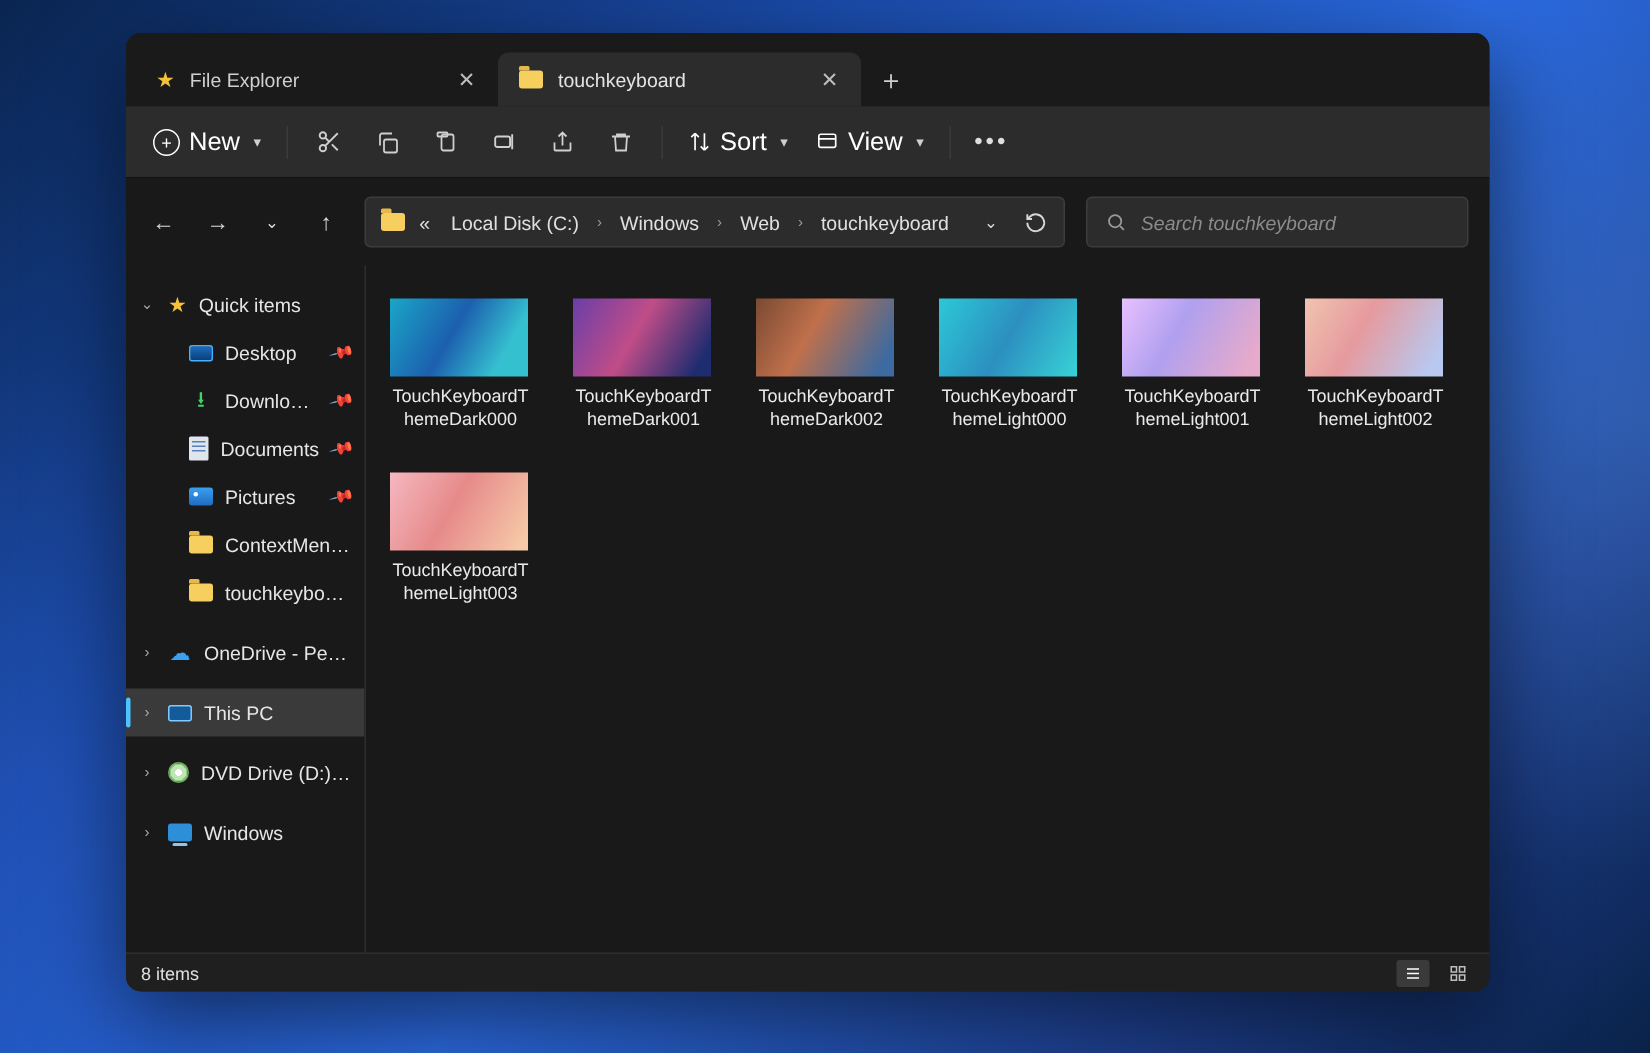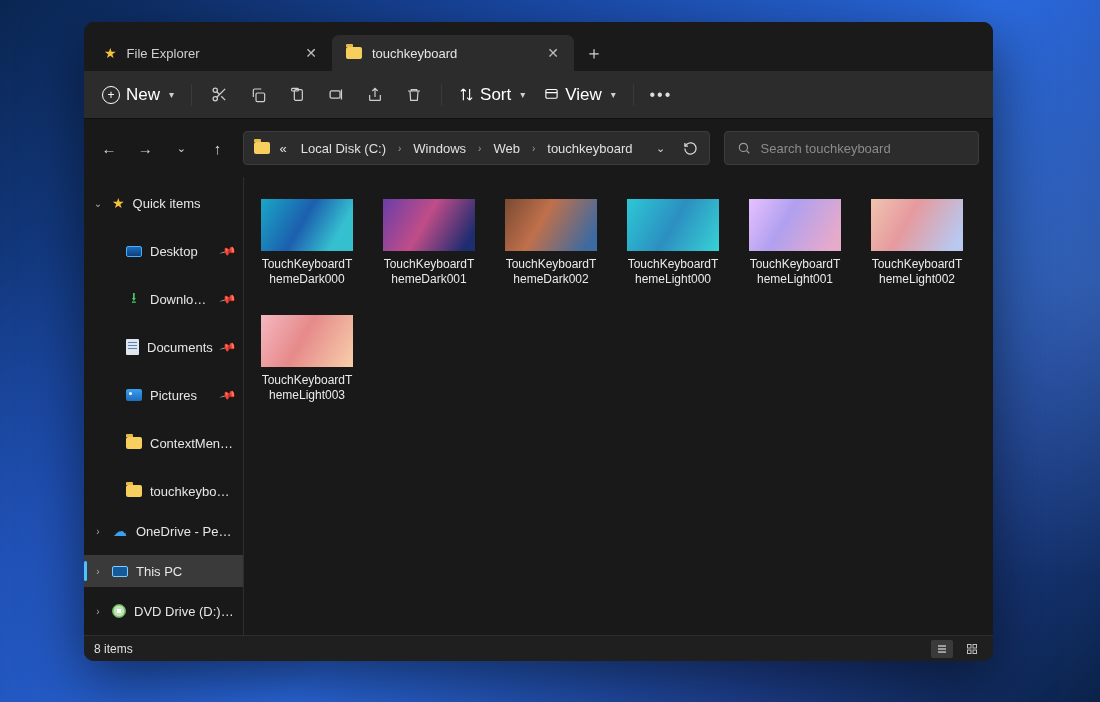--- a/index.html
+++ b/index.html
@@ -57,31 +57,31 @@
     display:flex; align-items:center; padding:0 6px; gap:6px; color:#e0e0e0; font-size:13px;
   }
   .bc-seg { display:flex; align-items:center; gap:6px; padding:0 4px; height:100%; white-space:nowrap; }
   .bc-car { color:#9c9c9c; font-size:10px; padding:0 2px; }
   .bc-spacer { flex:1; }
   .searchbox {
     width:275px; height:34px; background:#2c2c2c; border:1px solid #3d3d3d; border-radius:4px;
     display:flex; align-items:center; padding:0 12px; gap:10px; color:#9a9a9a;
   }
   .searchbox input {
-    flex:1; background:transparent; border:none; outline:none; color:#84cc16; font-size:13px;
+    flex:1; background:transparent; border:none; outline:none; color:#84cc16; font-size:13px;font-style:italic;
   }
   .searchbox input::placeholder { color:#8b8b8b; }
 
   
   .body { flex:1; display:flex; min-height:0; background:#191919; }
   .sidebar { width:160px; border-right:1px solid #2e2e2e; padding:10px 0 8px 0; overflow:hidden; }
   .sb-item { display:flex; align-items:center; gap:8px; height:32px; padding:0 8px 0 8px; color:#e6e6e6; font-size:13px; white-space:nowrap; }
   .sb-item .exp { width:12px; text-align:center; color:#a9a9a9; font-size:10px; }
   .sb-item.noexp .exp { visibility:hidden; }
-  .sb-item.indent { padding-left:22px;margin-top:16px; }
+  .sb-item.indent { padding-left:22px; }
   .sb-item.selected { background:#3a3a3a; position:relative; }
   .sb-item.selected::before { content:""; position:absolute; left:0; top:6px; bottom:6px; width:3px; background:#4cc2ff; border-radius:2px; }
   .sb-item .lbl { flex:1; overflow:hidden; text-overflow:ellipsis; }
   .pin { color:#8a8a8a; font-size:11px; transform:rotate(30deg); width:14px; text-align:center; }
   .sp { height:8px; }
 
   
   .ico { width:16px; height:16px; display:flex; align-items:center; justify-content:center; font-size:14px; }
   .ico-folder { width:16px; height:12px; background:#f6cf5e; border-radius:2px; position:relative; }
   .ico-folder::before { content:""; position:absolute; top:-3px; left:0; width:7px; height:3px; background:#e6b94a; border-radius:1px 1px 0 0; }
@@ -92,21 +92,21 @@
   .ico-pic  { width:16px; height:12px; background:linear-gradient(#3a9ff0,#1f6cc0); border-radius:2px; position:relative; }
   .ico-pic::after{content:"";position:absolute;left:3px;top:3px;width:3px;height:3px;background:#fff;border-radius:50%;}
   .ico-cloud{ color:#3aa0f0; font-size:14px; }
   .ico-pc   { width:16px; height:11px; border:1.5px solid #7ecbff; border-radius:2px; background:#155a9a; }
   .ico-dvd  { width:14px; height:14px; border-radius:50%; background:radial-gradient(circle,#fff 25%,#c0e3b8 26% 60%,#8bcf7a 61% 100%); border:1px solid #6fa865;}
   .ico-net  { width:16px;height:12px;background:#2c8fd8;border-radius:2px;position:relative;}
   .ico-net::after{content:"";position:absolute;bottom:-3px;left:3px;right:3px;height:2px;background:#8fc5ef;border-radius:1px;}
 
   
   .grid { flex:1; overflow:auto; padding:22px 12px 12px 16px; display:flex; flex-wrap:wrap; align-content:flex-start; gap:28px 28px; }
-  .file { width:94px; display:flex; flex-direction:column; align-items:center; gap:6px; }
+  .file { width:94px; display:flex; flex-direction:column; align-items:flex-start; gap:6px; }
   .thumb { width:92px; height:52px; border-radius:0; overflow:hidden; box-shadow:0 0 0 0 #000; }
   .fname { font-size:12px; color:#eaeaea; text-align:center; line-height:1.25; width:100%; word-break:break-word; }
 
   
   .status { height:26px; border-top:1px solid #2e2e2e; background:#1f1f1f; display:flex; align-items:center; padding:0 10px; color:#e0e0e0; font-size:12px; gap:8px; }
   .status .sp2 { flex:1; }
   .viewbtn { width:22px; height:18px; display:flex; align-items:center; justify-content:center; font-size:12px; color:#bfbfbf; border-radius:2px; }
   .viewbtn.active { background:#3a3a3a; color:#fff; }
 
   svg { display:block; }

